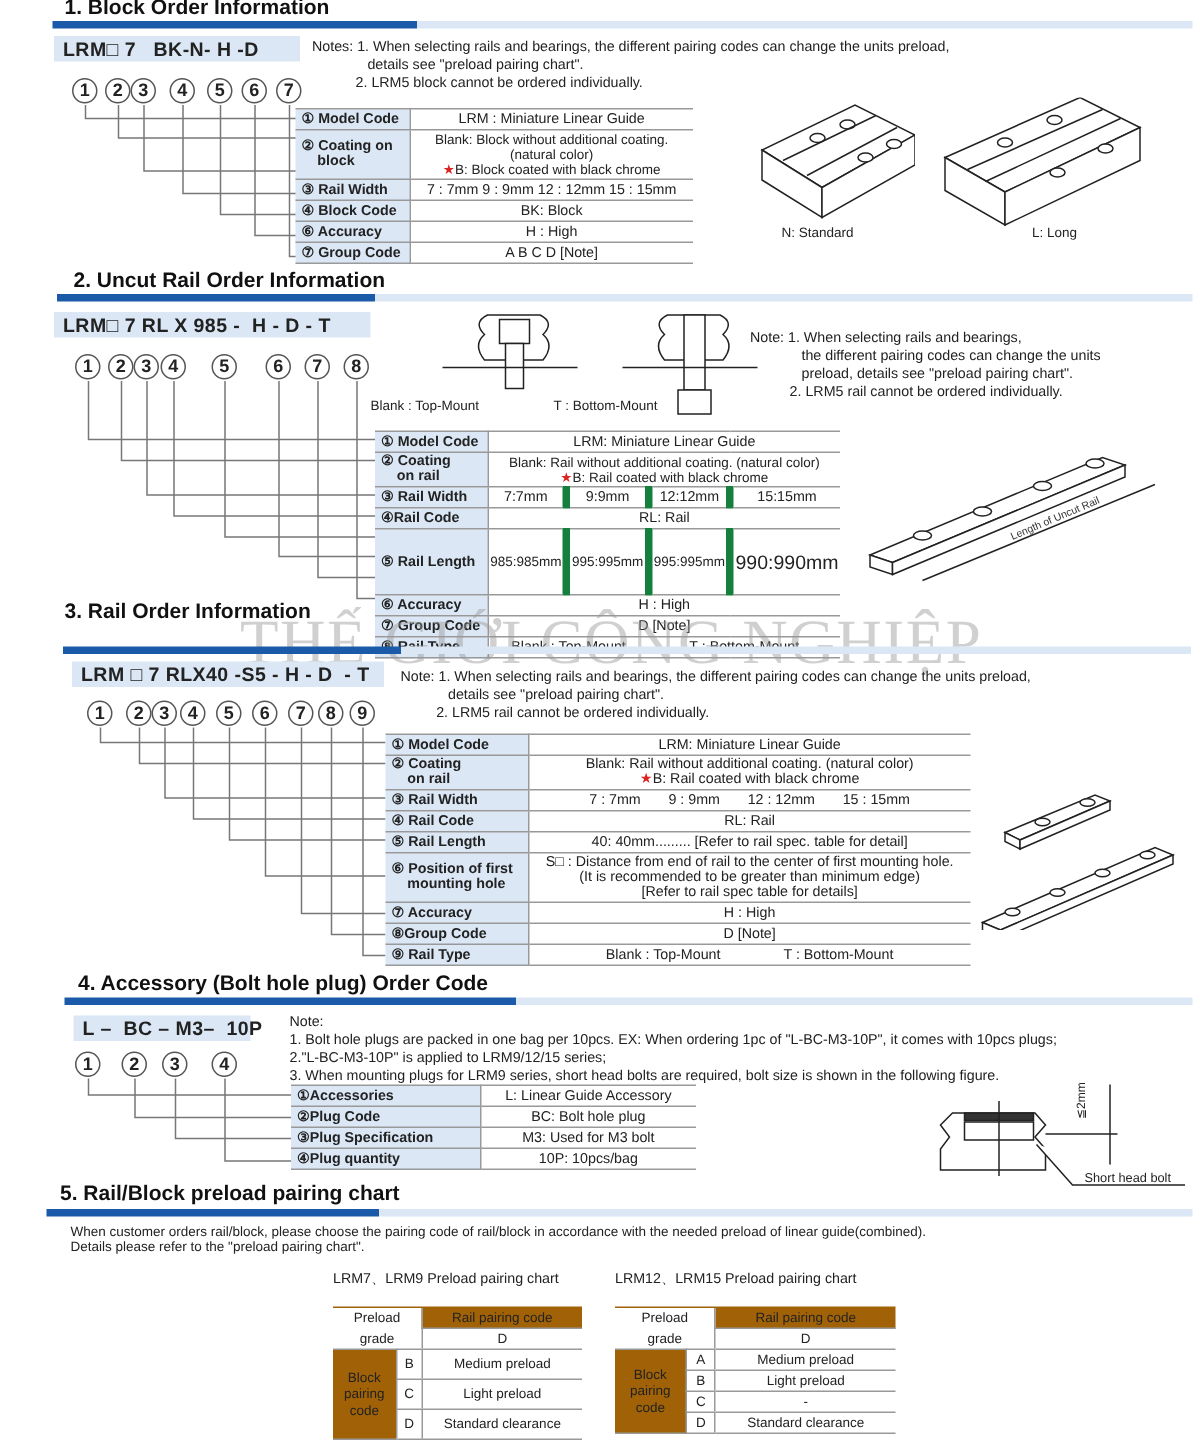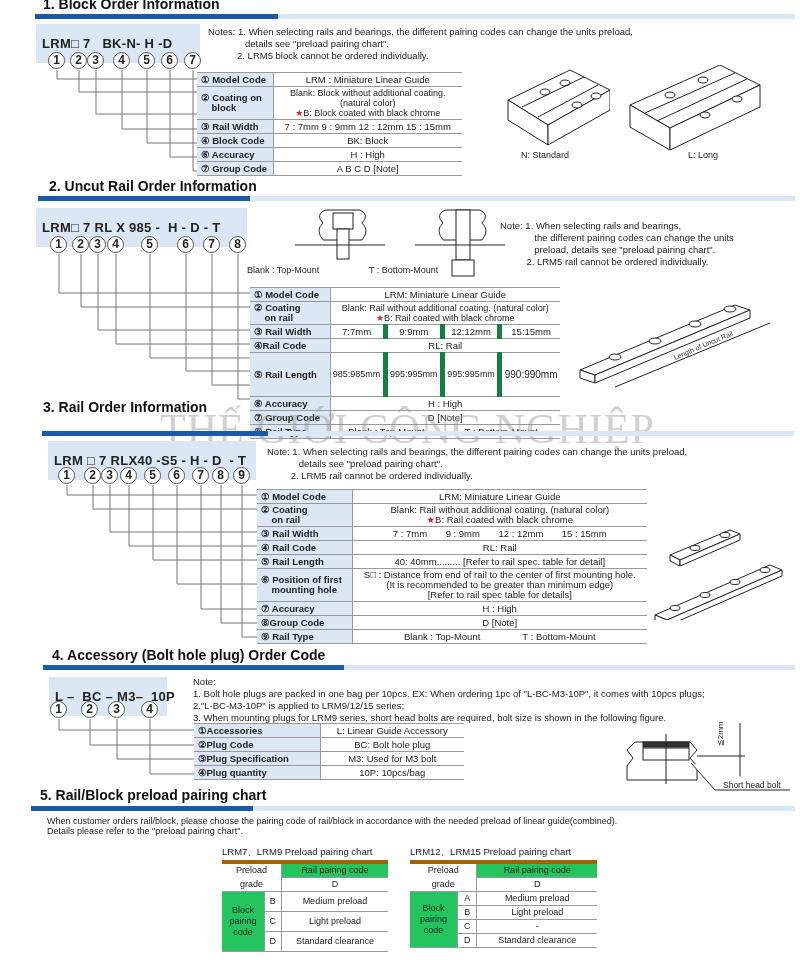--- a/index.html
+++ b/index.html
@@ -1,34 +1,34 @@
 <!DOCTYPE html>
 <html><head>
 <meta charset="utf-8">
 <style>
   * { box-sizing: border-box; margin: 0; padding: 0; }
   body { width: 800px; height: 960px; background: #fff; font-family: "Liberation Sans", sans-serif; color: #222; position: relative; overflow: hidden; }
   .abs { position: absolute; }
   .sec-title { position: absolute; font-weight: bold; font-size: 14px; color: #111; white-space: nowrap; }
   .bar { position: absolute; height: 5px; background: linear-gradient(to right, #1a5aa8 0%, #1a5aa8 var(--dark), #dbe7f5 var(--dark), #dbe7f5 100%); }
-  .code-box { position: absolute; background: #dbe7f5; font-weight: bold; font-size: 13px; color: #222; padding: 12px 6px; white-space: pre; letter-spacing: 0.3px; }
+  .code-box { position: absolute; background: #dbe7f5; font-weight: bold; font-size: 13px; color: #222; padding: 1px 6px; white-space: pre; letter-spacing: 0.3px; }
   .circ { position: absolute; width: 17px; height: 17px; border: 1px solid #555; border-radius: 50%; font-size: 12px; font-weight: bold; text-align: center; line-height: 15px; background: #fff; }
   .note { position: absolute; font-size: 9.5px; line-height: 12px; color: #222; white-space: pre; }
   table.spec { position: absolute; border-collapse: collapse; font-size: 9.5px; }
   table.spec td { border-top: 1px solid #999; border-bottom: 1px solid #999; padding: 1px 4px; text-align: center; line-height: 11px; color: #222; }
   table.spec td.lbl { background: #dbe7f5; text-align: left; font-weight: bold; border-right: 1px solid #999; white-space: nowrap; }
   table.spec td.sub { border-left: 5px solid #15803d; }
   .star { color: #d22; }
   .lines { position: absolute; left: 0; top: 0; }
   .cap { position: absolute; font-size: 9px; color: #222; white-space: nowrap; }
   table.pair { position: absolute; border-collapse: collapse; font-size: 9px; }
   table.pair td { border-bottom: 1px solid #999; padding: 1px 3px; text-align: center; line-height: 11px; }
-  table.pair td.bl { background: #22c55e; margin-left: 42px; }
+  table.pair td.bl { background: #a16207; margin-left: 42px; }
   table.pair td.vl { border-left: 1px solid #999; }
-  table.pair caption { font-size: 9.5px; text-align: left; padding-bottom: 1px; border-bottom: 4px solid #a16207; }
+  table.pair caption { font-size: 9.5px; text-align: left; padding-bottom: 12px; border-bottom: 1px solid #a16207; }
   .watermark { position: absolute; left: 160px; top: 405px; font-family: "Liberation Serif", serif; font-size: 42px; color: rgba(150,150,150,0.45); letter-spacing: 1px; white-space: nowrap; }
 </style>
 </head>
 <body>
 
 <div class="sec-title" style="left:43px;top:-4px;">1. Block Order Information</div>
 <div class="bar" style="left:35px;top:14px;width:760px;--dark:32%;"></div>
 <div class="code-box" style="left:36px;top:24px;width:164px;">LRM□ 7   BK-N- H -D</div>
 
 <div>
@@ -183,21 +183,21 @@
       </tr>
   <tr>
         <td class="lbl">④Rail Code</td>
         <td colspan="4">RL: Rail</td>
       </tr>
   <tr>
         <td class="lbl">⑤ Rail Length</td>
         <td style="padding:1px 1px;font-size:9px;">985:985mm</td>
         <td class="sub" style="padding:1px 1px;font-size:9px;">995:995mm</td>
         <td class="sub" style="padding:1px 1px;font-size:9px;">995:995mm</td>
-        <td class="sub" style="padding:16px 1px;font-size:10px;">990:990mm</td>
+        <td class="sub" style="padding:16px 1px;font-size:13px;">990:990mm</td>
       </tr>
   <tr>
         <td class="lbl">⑥ Accuracy</td>
         <td colspan="4">H : High</td>
       </tr>
   <tr>
         <td class="lbl">⑦ Group Code</td>
         <td colspan="4">D [Note]</td>
       </tr>
   <tr>

